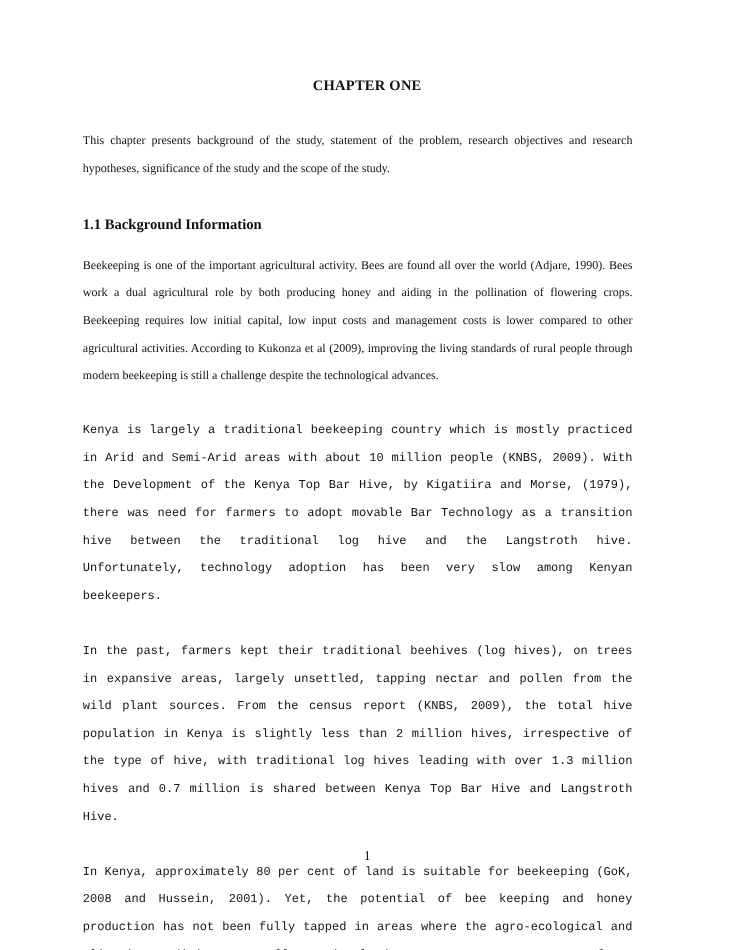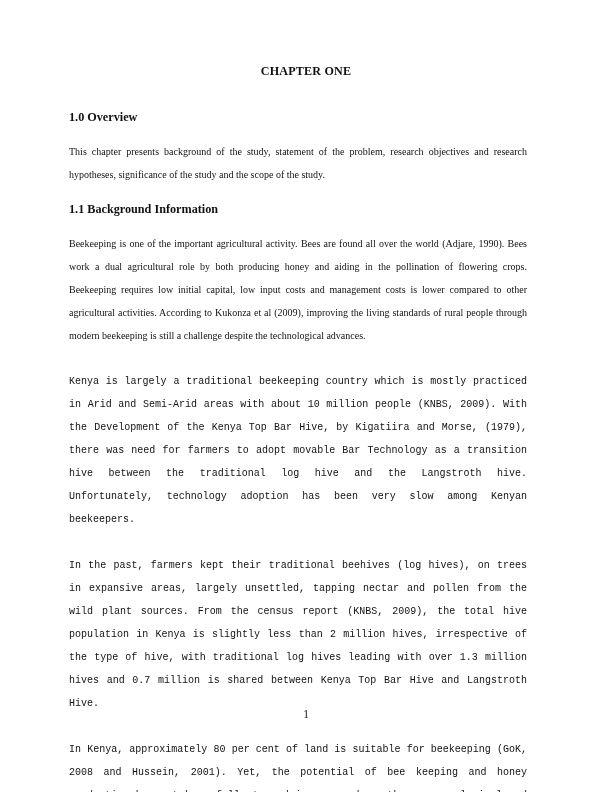--- a/index.html
+++ b/index.html
@@ -44,21 +44,21 @@
   .section-title { margin-bottom: 14px; }
 
   .heading {
     font-weight: bold;
     font-size: 12.2px;
     line-height: 23px;
     margin: 0;
     text-align: left;
   }
   .heading.h-overview { margin-bottom: 11px; }
-  .heading.h-background { margin-top: 0px; margin-bottom: 11px; }
+  .heading.h-background { margin-top: 12px; margin-bottom: 11px; }
 
   p.para {
     margin: 0 16px 0 0;
     font-size: 10px;
     line-height: 23px;
     text-align: justify;
     text-justify: inter-word;
     hyphens: none;
   }
   p.para + p.para { margin-top: 23px; font-family: Liberation Mono, monospace; }
@@ -79,21 +79,20 @@
 </style>
 </head>
 <body>
 
 <div class="page">
   <div class="content">
 
     <h1 class="chapter-title">CHAPTER ONE</h1>
 
 
-    <h3 class="heading h-overview">1.0 Overview</h3>
 
     <p class="para">This chapter presents background of the study, statement of the problem, research objectives and research hypotheses, significance of the study and the scope of the study.</p>
 
     <div class="gap-small"></div>
 
     <h3 class="heading h-background">1.1 Background Information</h3>
 
     <p class="para">Beekeeping is one of the important agricultural activity. Bees are found all over the world (Adjare, 1990). Bees work a dual agricultural role by both producing honey and aiding in the pollination of flowering crops.  Beekeeping requires low initial capital, low input costs and management costs is lower compared to other agricultural activities. According to Kukonza et al (2009), improving the living standards of rural people through modern beekeeping is still a challenge despite the technological advances.</p>
 
     <p class="para">Kenya is largely a traditional beekeeping country which is mostly practiced in Arid and Semi-Arid areas with about 10 million people (KNBS, 2009). With the Development of the Kenya Top Bar Hive, by Kigatiira and Morse, (1979), there was need for farmers to adopt movable Bar Technology as a transition hive between the traditional log hive and the Langstroth hive. Unfortunately, technology adoption has been very slow among Kenyan beekeepers.</p>

